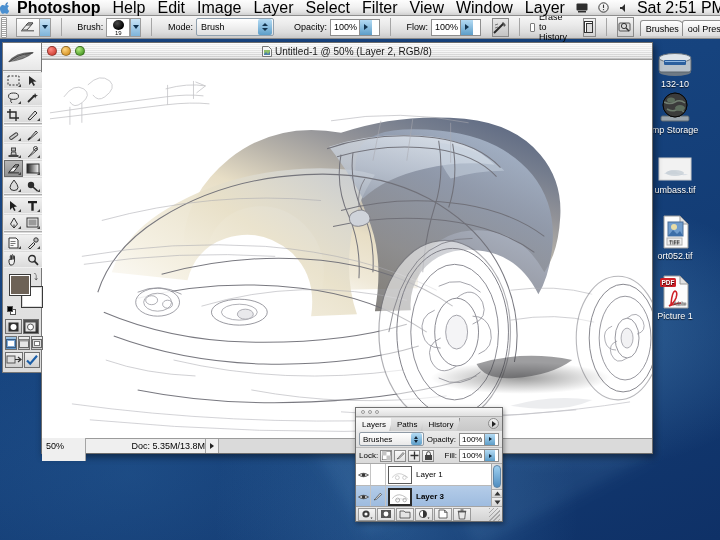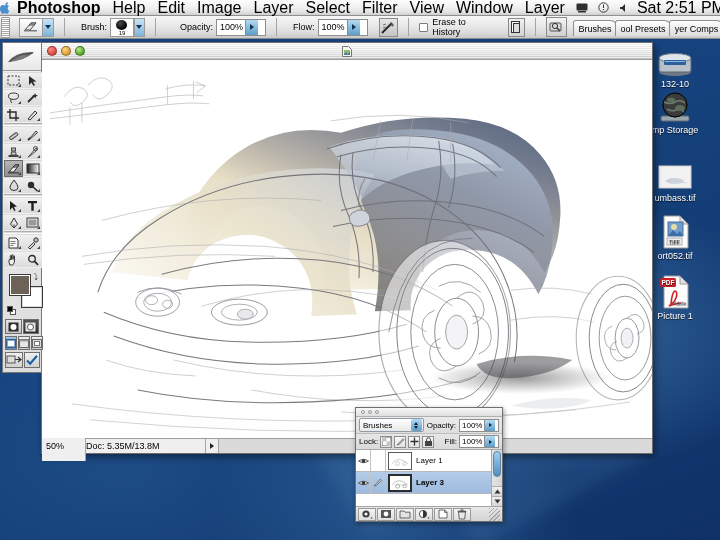--- a/index.html
+++ b/index.html
@@ -230,21 +230,21 @@
   #doc-status {
     height: 15px; background: linear-gradient(180deg,#f3f3f3,#e0e0e0);
     border-top: 1px solid #9b9b9b; display: flex; align-items: center; font-size: 9px;
   }
   #doc-status .zoomfld {
     width: 44px; height: 30px; border-right:1px solid #a4a4a4; padding-left:4px;
     display:flex;align-items:center; background:#efefef;
   }
   #doc-status .docinfo {
     width: 120px; height: 14px; border-right:1px solid #a4a4a4;
-    display:flex;align-items:center;justify-content:flex-start; background:#efefef;
+    display:flex;align-items:center;justify-content:flex-end; background:#efefef;
   }
   #doc-status .statarrow { width:13px;height:14px;display:flex;align-items:center;justify-content:center;border-right:1px solid #a4a4a4;background:#efefef;}
   #doc-status .statarrow::after{content:"";border-top:3px solid transparent;border-bottom:3px solid transparent;border-left:4px solid #222;}
   #doc-status .rest { flex:1; background:#dadada; height:14px; }
 
   
   #sketch { position:absolute; inset:0; }
 
   
   #layers {
@@ -354,21 +354,21 @@
       <path d="M9 12 q6 3 11 0 q5 -3 10 1" stroke="#707d70" fill="none" stroke-width="1.6"></path>
       <path d="M12 19 q5 3 9 1 q5 -2 8 2" stroke="#6c7a6c" fill="none" stroke-width="1.6"></path>
       <ellipse cx="16" cy="10" rx="4" ry="2.5" fill="#5d6d5d"></ellipse>
       <ellipse cx="25" cy="18" rx="5" ry="3" fill="#5d6d5d"></ellipse>
       <circle cx="20" cy="15" r="12" fill="none" stroke="#000" stroke-width="0.8"></circle>
     </svg>
   </div>
   <div class="nm">mp Storage</div>
 </div>
 
-<div class="dicon" style="left:638px;top:156px;">
+<div class="dicon" style="left:638px;top:148px;">
   <div class="gfx">
     <svg width="42" height="30" viewBox="0 0 42 30">
       <rect x="5" y="4" width="32" height="22" fill="#f2f2f2" stroke="#cfcfcf"></rect>
       <path d="M10 20 q8 -7 14 -1 q5 4 10 1" fill="#d7dde3" opacity="0.9"></path>
       <ellipse cx="21" cy="19" rx="9" ry="3" fill="#c6ced6" opacity="0.8"></ellipse>
     </svg>
   </div>
   <div class="nm">umbass.tif</div>
 </div>
 
@@ -460,20 +460,30 @@
     <span class="ob-label">Brush:</span>
     <div class="brush-well">
       <div class="brush-dot"></div>
       <div class="brush-num">19</div>
     </div>
     <div class="mini-arrow" style="height:19px;border:1px solid #9b9b9b;"></div>
   </div>
 
   <div class="ob-div"></div>
 
+  <div class="ob-seg">
+    <span class="ob-label">Mode:</span>
+    <div class="popup" style="width:78px;">
+      <span class="txt">Brush</span>
+      <span class="updown">
+          <i class="up"></i>
+          <i class="dn"></i>
+        </span>
+    </div>
+  </div>
 
   <div class="ob-seg" style="margin-left:8px;">
     <span class="ob-label">Opacity:</span>
     <div class="numfield" style="width:50px;">
       <span class="v">100%</span>
       <span class="arrw"></span>
     </div>
   </div>
 
   <div class="ob-div"></div>
@@ -771,20 +781,21 @@
       <span class="wb close"></span>
       <span class="wb min"></span>
       <span class="wb zoom"></span>
     </div>
     <div class="title-center">
       <svg class="doc-proxy" viewBox="0 0 10 11">
         <path d="M0.5 0.5 h6 l3 3 v7 h-9z" fill="#f6f6f6" stroke="#777"></path>
         <rect x="2" y="4" width="6" height="5" fill="#8fbf6a"></rect>
         <path d="M2 8 l2 -2 l2 2 l2 -2.5 v3.5 h-6z" fill="#4d7ea8"></path>
       </svg>
+      <span>Untitled-1 @ 50% (Layer 2, RGB/8)</span>
     </div>
   </div>
 
   <div id="canvas-area">
     <svg id="sketch" viewBox="0 0 612 380" preserveAspectRatio="none">
       <defs>
         <linearGradient id="bodyGrad" x1="0.12" y1="0.9" x2="0.85" y2="0.05">
           <stop offset="0" stop-color="#ffffff"></stop>
           <stop offset="0.18" stop-color="#efe8d6"></stop>
           <stop offset="0.36" stop-color="#e6dcc2"></stop>
@@ -940,20 +951,26 @@
   </div>
 </div>
 
 <div id="layers">
   <div id="lp-grip">
     <span class="dot"></span>
     <span class="dot"></span>
     <span class="dot"></span>
   </div>
 
+  <div id="lp-tabs">
+    <div class="lp-tab active">Layers</div>
+    <div class="lp-tab">Paths</div>
+    <div class="lp-tab">History</div>
+    <div class="lp-menu-btn"></div>
+  </div>
 
   <div id="lp-blend">
     <div class="blend-pop">
       <span class="txt">Brushes</span>
       <span class="ud">
           <i class="up"></i>
           <i class="dn"></i>
         </span>
     </div>
     <span>Opacity:</span>

